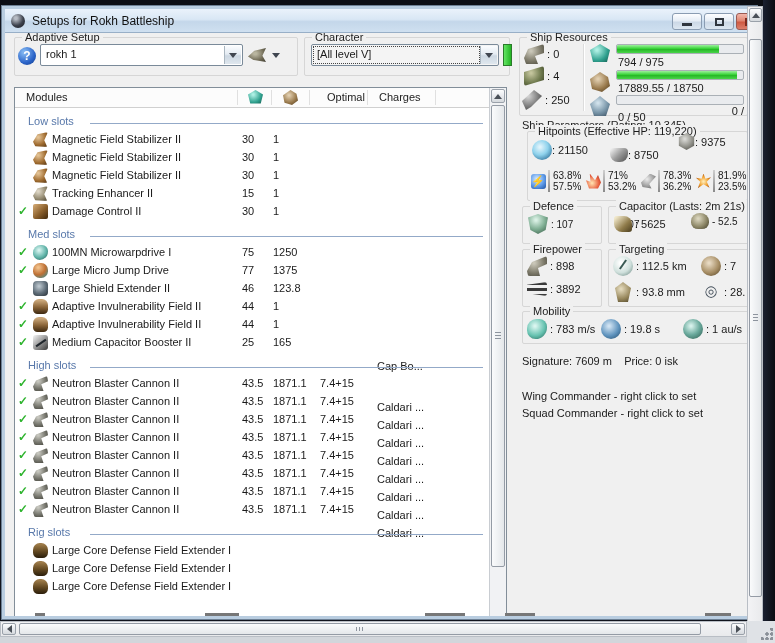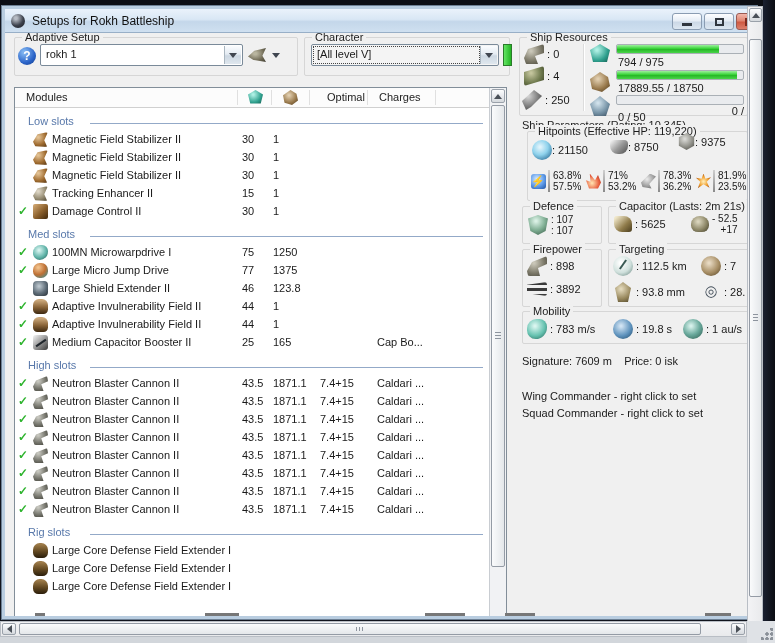--- a/index.html
+++ b/index.html
@@ -122,21 +122,21 @@
   .resist-row { position:absolute; left:3px; top:38px; display:flex; }
   .resist { width:55px; display:flex; align-items:center; }
   .resist .sep { width:2px; height:22px; background:linear-gradient(#cfcfcf,#8a8a8a); margin:0 3px 0 2px; }
   .resist .pcts { display:flex; flex-direction:column; font-size:10px; line-height:11px; }
   .g-def { left:517px; top:173px; width:80px; height:38px; }
   .g-cap { left:603px; top:173px; width:141px; height:38px; }
   .g-fire { left:517px; top:216px; width:80px; height:58px; }
   .g-tgt { left:603px; top:216px; width:141px; height:58px; }
   .g-mob { left:517px; top:278px; width:227px; height:33px; }
   .stat { position:absolute; display:flex; align-items:center; gap:3px; white-space:nowrap; }
-  .stack { display:flex; flex-direction:column; font-size:10px; line-height:11px; }
+  .stack { display:flex; font-size:10px; line-height:11px;gap:44px; }
   .info-line { position:absolute; left:517px; white-space:nowrap; }
 
   
   .list { position:absolute; left:9px; top:54px; width:493px; height:588px; background:#fff;
           border:1px solid #828e99; overflow:hidden; }
   .list-head { position:absolute; left:0; top:0; right:0; height:20px; background:#fcfcfc;
                border-bottom:1px solid #d0d0d0; }
   .list-head .col-sep { position:absolute; top:2px; bottom:2px; width:1px; background:#e0e0e0; }
   .lh-txt { position:absolute; top:3px; color:#222; }
   .lh-icn { position:absolute; top:2px; }
@@ -145,21 +145,21 @@
   .sec-title { position:absolute; left:13px; top:1px; color:#5878aa; }
   .sec-line { position:absolute; left:75px; right:6px; top:9px; height:1px; background:#93a9c8; }
   .mrow { position:relative; height:18px; }
   .mrow span { position:absolute; top:2px; white-space:nowrap; }
   .mcheck { left:3px; width:13px; color:#2eb42e; font-weight:bold; font-size:12px; top:1px !important; }
   .micn { left:18px; top:1px !important; }
   .mname { left:37px; }
   .mcpu { left:227px; }
   .mpg  { left:258px; }
   .mopt { left:305px; }
-  .mchg { left:362px; }
+  .mchg { left:362px;margin-top:24px; }
 
   
   .sb-track-v { position:absolute; background:linear-gradient(90deg,#f3f3f5,#e9eaec); border:1px solid #b9bec5; }
   .sb-track-h { position:absolute; background:linear-gradient(#f3f3f5,#e9eaec); border:1px solid #b9bec5; }
   .sb-btn { position:absolute; background:linear-gradient(#fcfdfe,#e8eaee 50%,#d6dade); border:1px solid #9aa1aa;
             border-radius:2px; display:flex; align-items:center; justify-content:center; }
   .sb-thumb { position:absolute; background:linear-gradient(90deg,#fafbfc,#e4e7ea); border:1px solid #949ba5;
               border-radius:2px; }
   .sb-thumb.h { background:linear-gradient(#fafbfc,#e4e7ea); }
   .grip-v { position:absolute; left:3px; right:3px; top:50%; height:8px; margin-top:-4px;
@@ -262,21 +262,21 @@
     </div>
 
     <span class="rp-title">Ship Parameters (Rating: 10,345)</span>
 
     <div class="grp g-hp">
       <span class="grp-cap">Hitpoints (Effective HP: 119,220)</span>
       <span class="hp-item" style="left:4px; top:8px;">
           <span class="icn i-shield"></span>
           <span>: 21150</span>
         </span>
-      <span class="hp-item" style="left:82px; top:8px;">
+      <span class="hp-item" style="left:82px; top:16px;">
           <span class="icn i-armor" style="width:18px;height:14px;"></span>
           <span>: 8750</span>
         </span>
       <span class="hp-item" style="left:150px; top:1px;">
           <span class="icn i-struct" style="width:17px;height:17px;"></span>
           <span>: 9375</span>
         </span>
       <div class="resist-row">
         <span class="resist">
             <span class="icn icn16 i-em">⚡</span>
@@ -370,21 +370,21 @@
           <span>: 28.</span>
         </span>
     </div>
 
     <div class="grp g-mob">
       <span class="grp-cap">Mobility</span>
       <span class="stat" style="left:4px; top:7px;">
           <span class="icn i-speed"></span>
           <span>: 783 m/s</span>
         </span>
-      <span class="stat" style="left:90px; top:7px;">
+      <span class="stat" style="left:78px; top:7px;">
           <span class="icn i-align"></span>
           <span>: 19.8 s</span>
         </span>
       <span class="stat" style="left:160px; top:7px;">
           <span class="icn i-warp"></span>
           <span>: 1 au/s</span>
         </span>
     </div>
 
     <span class="info-line" style="top:322px;"><span>Signature: 7609 m</span>&nbsp;&nbsp;&nbsp;&nbsp;<span>Price: 0 isk</span></span>

